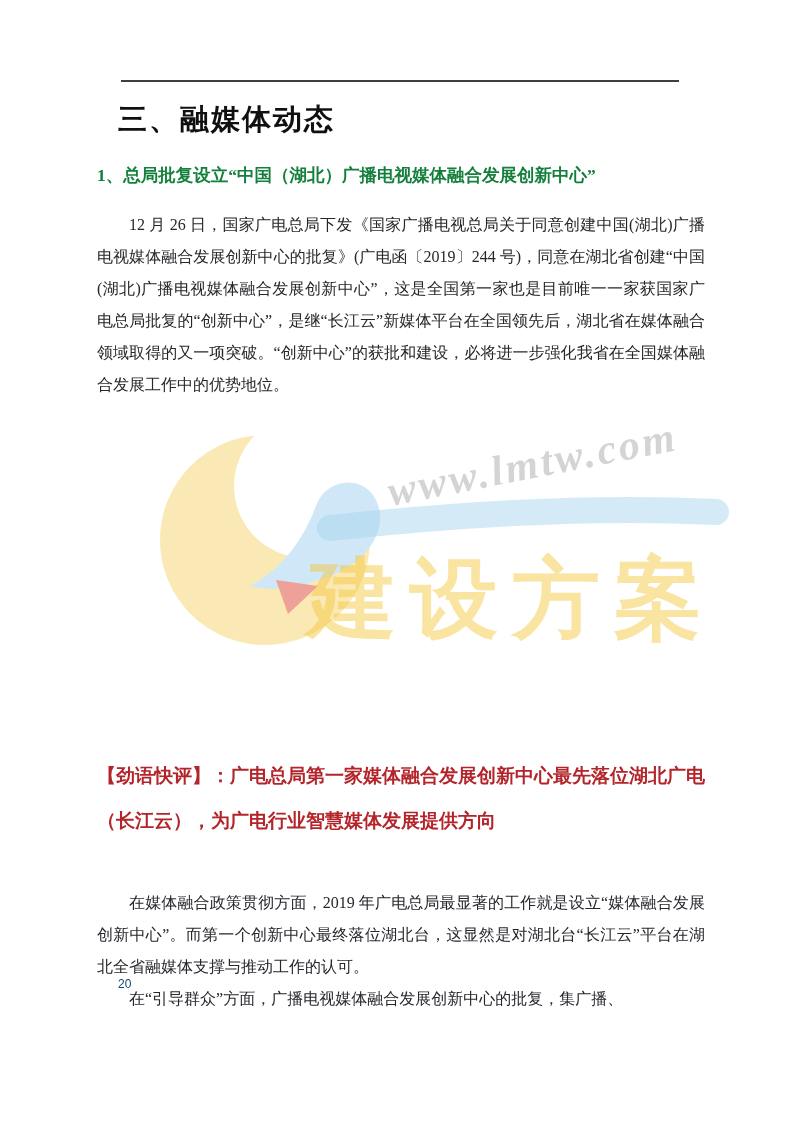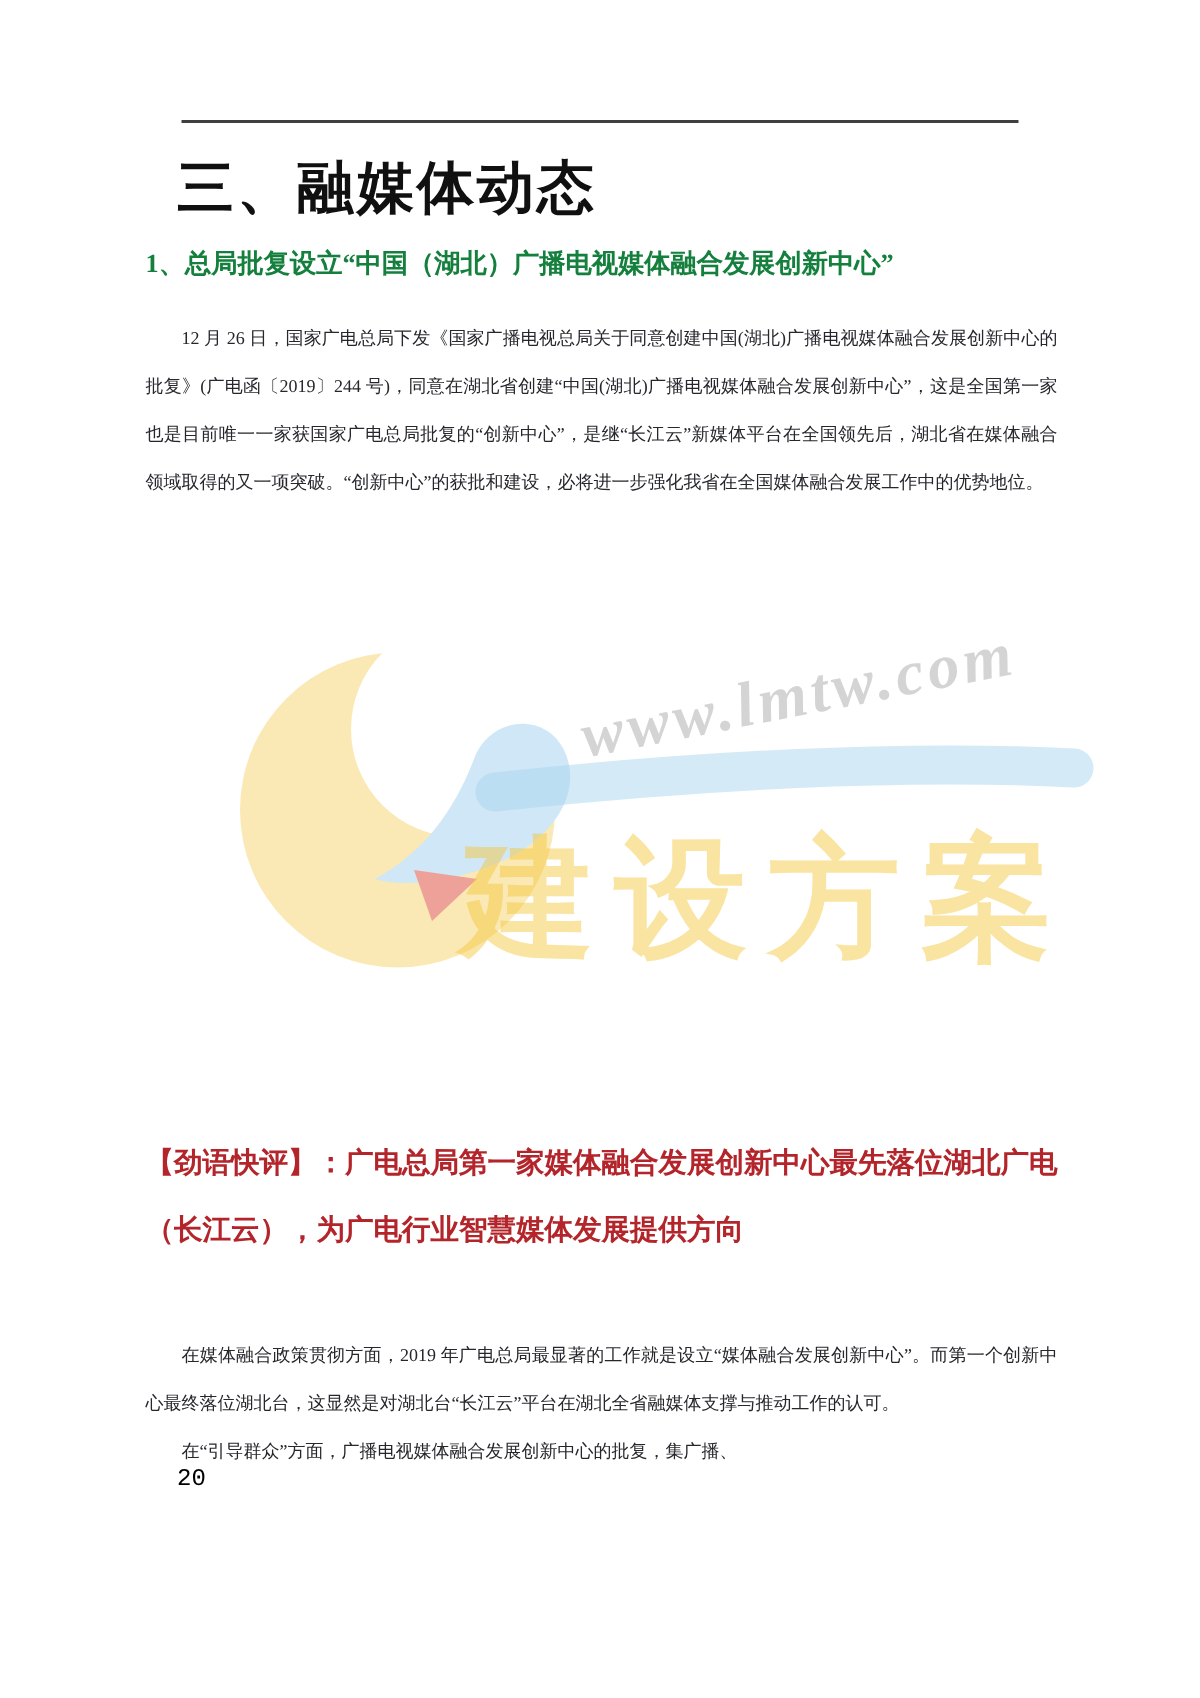--- a/index.html
+++ b/index.html
@@ -26,39 +26,39 @@
     font-size:42px;font-style:italic;font-weight:700;letter-spacing:3px;white-space:nowrap;
     color:rgba(185,185,185,0.62);
     transform:rotate(-11deg);transform-origin:left center;
     font-family:"Liberation Serif","DejaVu Serif",serif;
   }
   
   .content{position:absolute;left:0;top:0;width:800px;height:1132px;z-index:1;}
   .header-rule{position:absolute;left:121px;top:80px;width:558px;height:2px;background:#3f3f3f;}
   .section-heading{
     position:absolute;left:118px;top:100px;
-    font-size:38px;font-weight:700;letter-spacing:2px;color:#101010;
+    font-size:29px;font-weight:700;letter-spacing:2px;color:#101010;
   }
   .item-heading{
     position:absolute;left:97px;top:163px;width:610px;
     font-size:17.5px;font-weight:700;color:#15803d;
   }
-  .body-block{position:absolute;left:97px;width:608px;font-size:12px;line-height:32px;text-align:justify;}
+  .body-block{position:absolute;left:97px;width:608px;font-size:16px;line-height:32px;text-align:justify;}
   .body-block p{margin:0;text-indent:2em;}
   .group1{top:209px;}
   .group2{top:887px;}
   .commentary{
     position:absolute;left:97px;top:753px;width:608px;
     font-size:19px;line-height:45px;font-weight:700;text-align:justify;
     color:#b3252a;
   }
   .page-number{
     position:absolute;left:118px;top:977px;
-    font-size:16px;color:#000000;
-    font-family:Liberation Mono, monospace;
+    font-size:12px;color:#0c4a6e;
+    font-family:Liberation Sans, sans-serif;
   }
 </style>
 </head>
 <body>
 
 <div class="page">
 
   <div class="wm">
     <svg class="wm-swoosh" width="800" height="1132" viewBox="0 0 800 1132">
       <path d="M 330 528 C 460 514, 600 506, 716 512" fill="none" stroke="#a9d5ef" stroke-opacity="0.5" stroke-width="26" stroke-linecap="round"></path>

